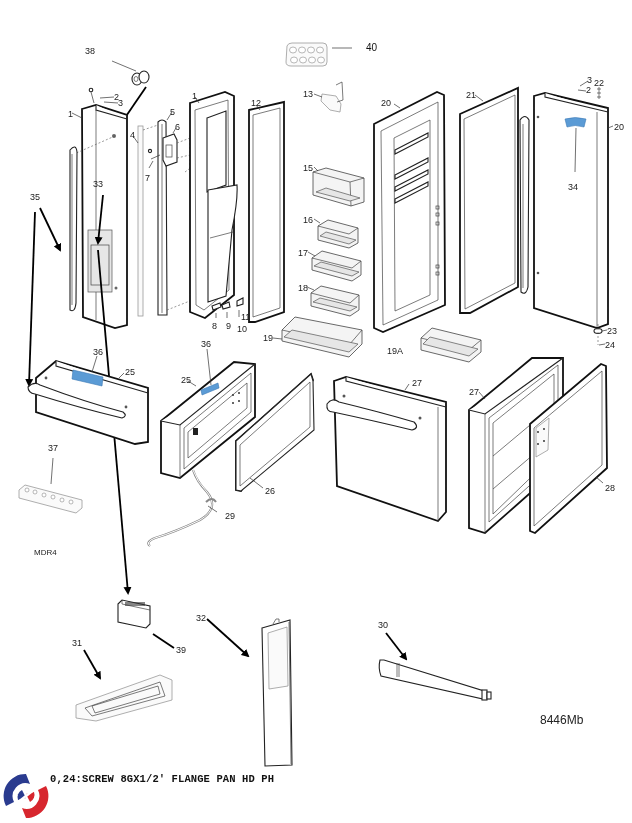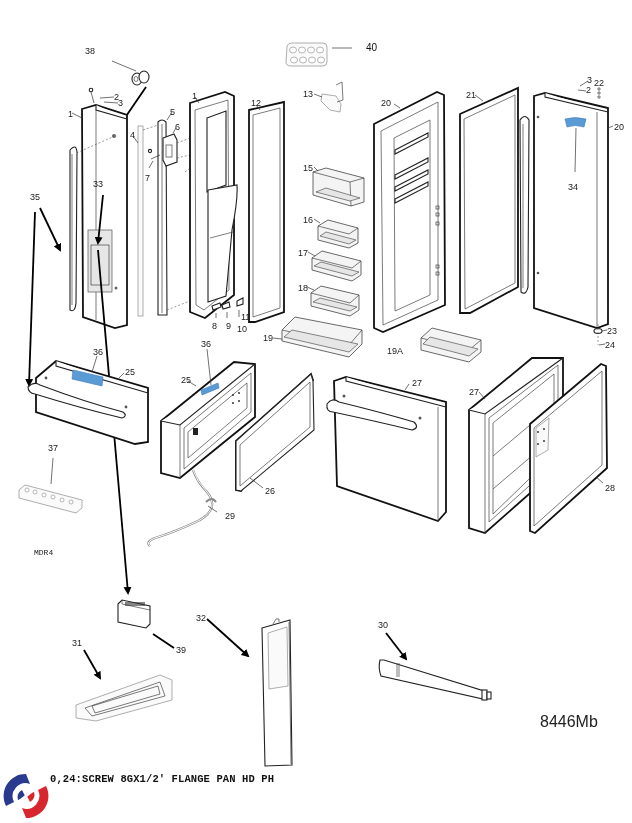--- a/index.html
+++ b/index.html
@@ -11,22 +11,22 @@
   .part-thick { fill:#ffffff; stroke:#111; stroke-width:1.8; }
   .thin { fill:none; stroke:#444; stroke-width:0.7; }
   .leader { fill:none; stroke:#333; stroke-width:0.7; }
   .arrow { fill:none; stroke:#000; stroke-width:1.8; }
   .dash { fill:none; stroke:#555; stroke-width:0.6; stroke-dasharray:2,2; }
   .glass { fill:#f4f4f4; stroke:#444; stroke-width:0.8; }
   .shade { fill:#e6e6e6; stroke:#555; stroke-width:0.7; }
   .light { fill:#fafafa; stroke:#999; stroke-width:0.8; }
   .blue { fill:#5b9bd5; stroke:#3a78b5; stroke-width:0.6; }
   #footer-note { position:absolute; left:50px; top:773px; font-size:10.5px; font-weight:bold; color:#111; font-family:Liberation Mono, monospace; letter-spacing:0.1px; }
-  #diagram-code { position:absolute; left:540px; top:713px; font-size:16px; color:#222; font-family:"Liberation Sans", sans-serif; }
-  #mdr-label { position:absolute; left:34px; top:548px; font-size:8px; color:#222; font-family:Liberation Mono, monospace; }
+  #diagram-code { position:absolute; left:540px; top:713px; font-size:12px; color:#222; font-family:"Liberation Sans", sans-serif; }
+  #mdr-label { position:absolute; left:34px; top:548px; font-size:8px; color:#222; font-family:Liberation Sans, sans-serif; }
   #logo { position:absolute; left:0px; top:770px; width:52px; height:52px; }
 </style>
 </head>
 <body>
 
 <svg id="diagram" viewBox="0 0 632 823" xmlns="http://www.w3.org/2000/svg">
   <defs>
     <marker id="ah" markerWidth="8" markerHeight="8" refX="6" refY="4" orient="auto" markerUnits="userSpaceOnUse">
       <path d="M0,0 L8,4 L0,8 z" fill="#000"></path>
     </marker>

